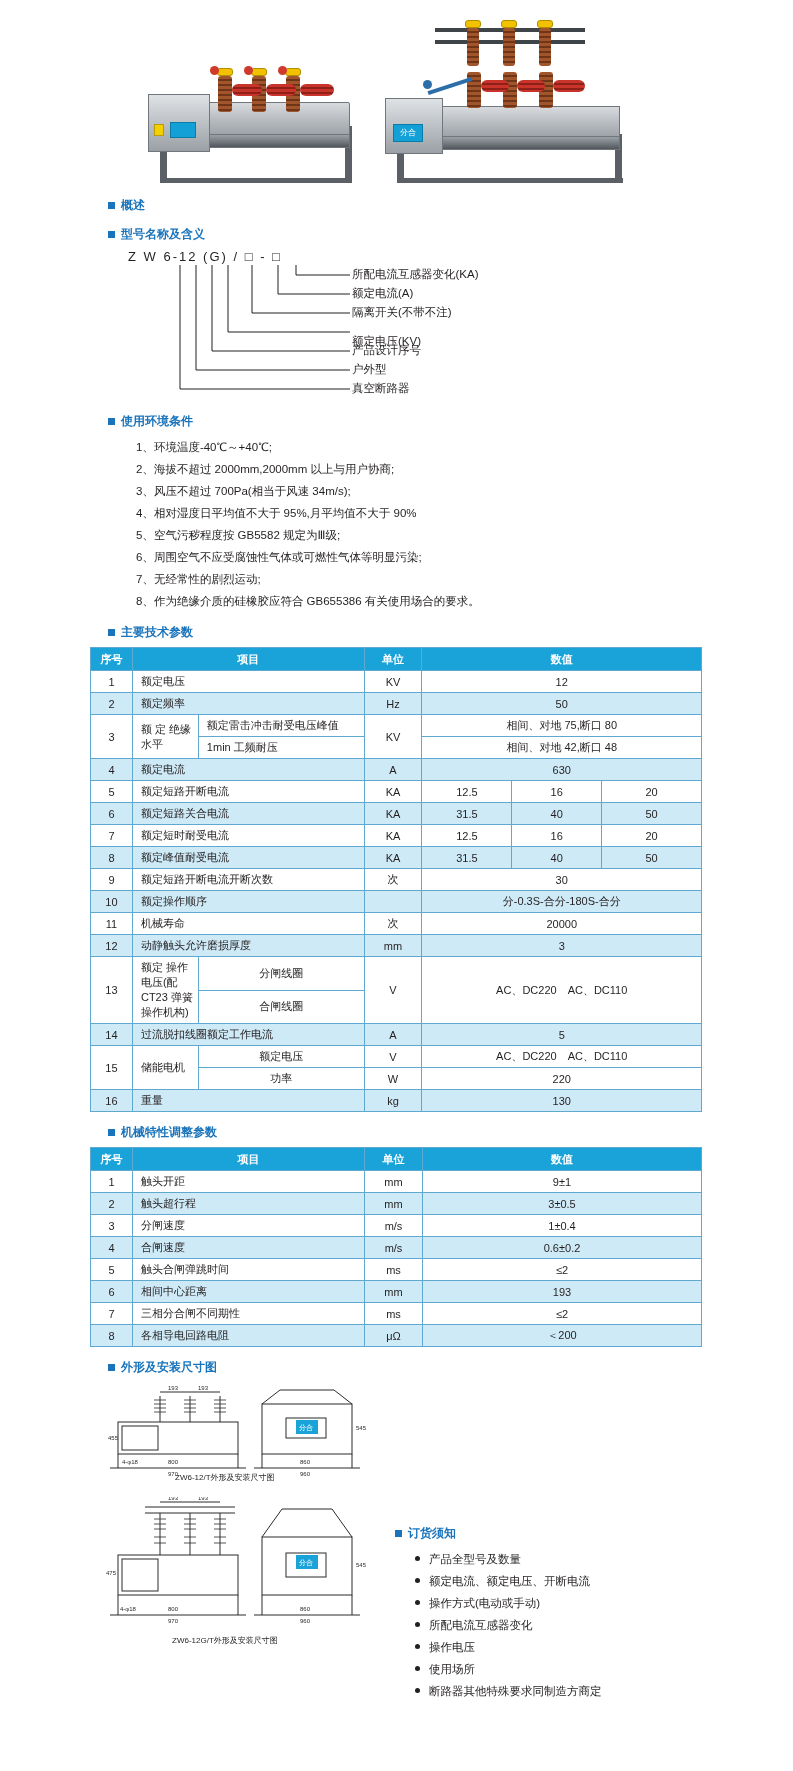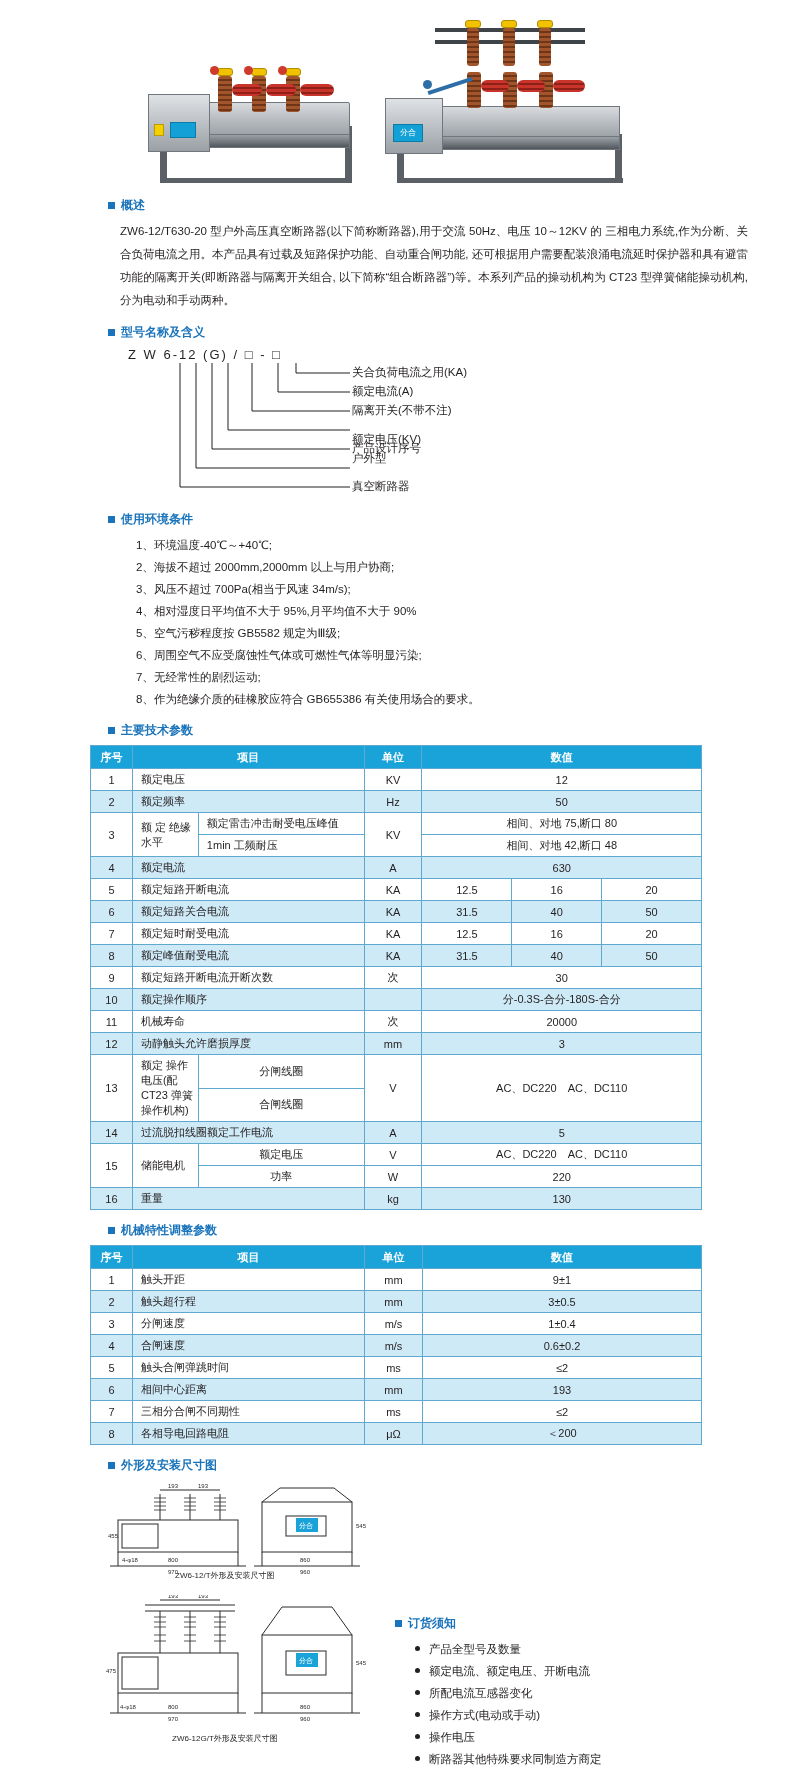--- a/index.html
+++ b/index.html
@@ -264,47 +264,46 @@
 
       <div class="rod" style="left:52px; top:78px; width:46px; height:4px; background:#2d6ea8; transform:rotate(-18deg);"></div>
       <div class="knob" style="left:48px; top:74px; background:#2d6ea8;"></div>
     </div>
   </div>
 
   <div class="sec-head">
     <span class="bullet"></span>
     <span>概述</span>
   </div>
-  <p class="para">ZW6-12/T630-20 型户外高压真空断路器(以下简称断路器),用于交流 50Hz、电压 10～12KV 的 三相电力系统,作为分断、关合负荷电流之用。本产品具有过载及短路保护功能、自动重合闸功能, 还可根据用户需要配装浪涌电流延时保护器和具有避雷功能的隔离开关(即断路器与隔离开关组合, 以下简称“组合断路器”)等。本系列产品的操动机构为 CT23 型弹簧储能操动机构,分为电动和手动两种。</p>
 
   <div class="sec-head">
     <span class="bullet"></span>
     <span>型号名称及含义</span>
   </div>
 
   <div class="model-block">
     <div class="model-title">Z W 6-12 (G) / □ - □</div>
 
     <svg class="model-lines" width="793" height="152">
 
       <path d="M296,16 L296,26 L350,26" stroke="#231f20" fill="none" stroke-width="1"></path>
       <path d="M278,16 L278,45 L350,45" stroke="#231f20" fill="none" stroke-width="1"></path>
       <path d="M252,16 L252,64 L350,64" stroke="#231f20" fill="none" stroke-width="1"></path>
       <path d="M228,16 L228,83 L350,83" stroke="#231f20" fill="none" stroke-width="1"></path>
       <path d="M212,16 L212,102 L350,102" stroke="#231f20" fill="none" stroke-width="1"></path>
       <path d="M196,16 L196,121 L350,121" stroke="#231f20" fill="none" stroke-width="1"></path>
       <path d="M180,16 L180,140 L350,140" stroke="#231f20" fill="none" stroke-width="1"></path>
     </svg>
 
-    <div class="mrow" style="top:18px;">关合负荷电流之用(KA)</div>
+    <div class="mrow" style="top:18px;">所配电流互感器变化(KA)</div>
     <div class="mrow" style="top:37px;">额定电流(A)</div>
     <div class="mrow" style="top:56px;">隔离开关(不带不注)</div>
     <div class="mrow" style="top:85px;">额定电压(KV)</div>
     <div class="mrow" style="top:94px;">产品设计序号</div>
-    <div class="mrow" style="top:104px;">户外型</div>
+    <div class="mrow" style="top:113px;">户外型</div>
     <div class="mrow" style="top:132px;">真空断路器</div>
   </div>
 
   <div class="sec-head">
     <span class="bullet"></span>
     <span>使用环境条件</span>
   </div>
   <ul class="cond-list">
     <li>1、环境温度-40℃～+40℃;</li>
     <li>2、海拔不超过 2000mm,2000mm 以上与用户协商;</li>
@@ -642,28 +641,29 @@
         <text x="356" y="70">545</text>
         <text x="300" y="114">860</text>
         <text x="300" y="126">960</text>
       </g>
       <rect x="296" y="58" width="22" height="14" fill="#1aa3d9"></rect>
       <text x="299" y="68" font-size="7" fill="#ffffff" font-family="Liberation Sans">分合</text>
     </svg>
     <div class="draw-caption" style="left:172px; top:148px;">ZW6-12G/T外形及安装尺寸图</div>
 
     <div style="position:absolute; left:0; top:30px; width:793px;">
-      <div class="sec-head ml-395" style="margin-top:0;">
+      <div class="sec-head ml-395" style="margin-top:8px;">
         <span class="bullet"></span>
         <span>订货须知</span>
       </div>
       <ul class="notice-list">
         <li>产品全型号及数量</li>
         <li>额定电流、额定电压、开断电流</li>
+        <li>操作方式(电动或手动)</li>
         <li>所配电流互感器变化</li>
-        <li>操作方式(电动或手动)</li>
         <li>操作电压</li>
+        <li>使用场所</li>
         <li>断路器其他特殊要求同制造方商定</li>
       </ul>
     </div>
   </div>
 
 </div>
 
 </body></html>

